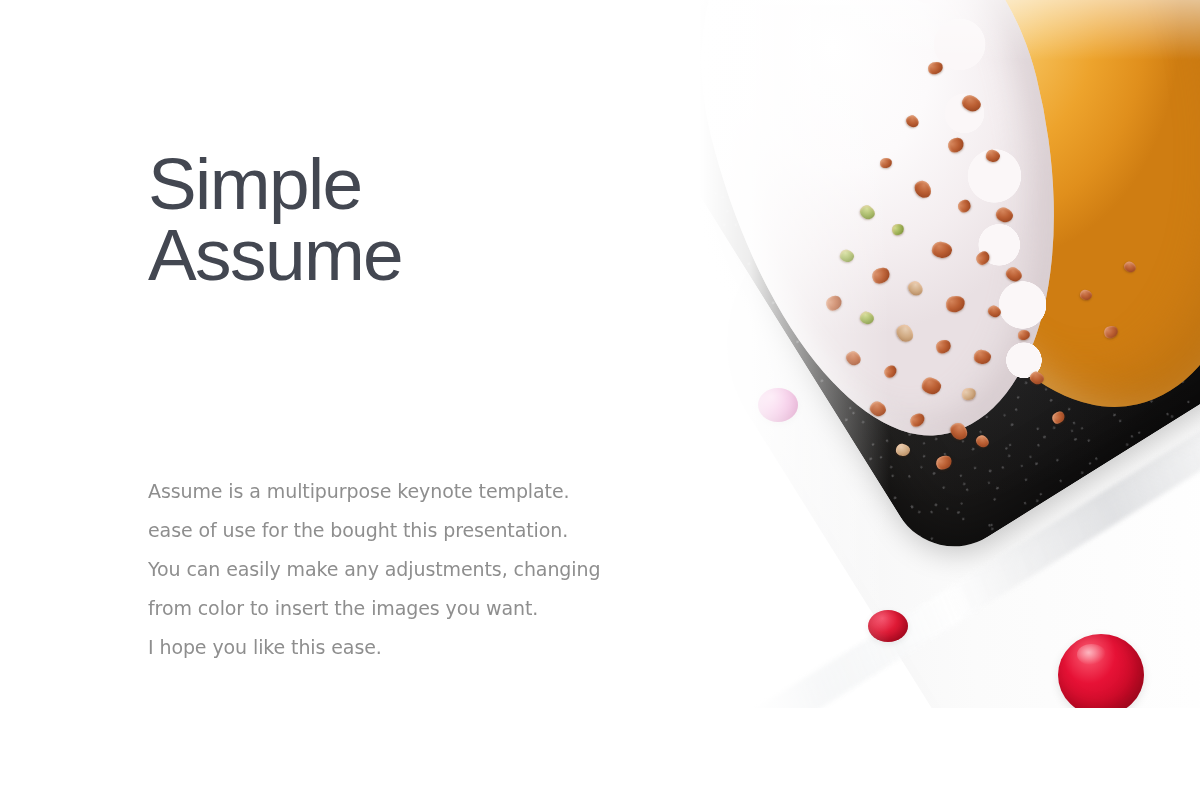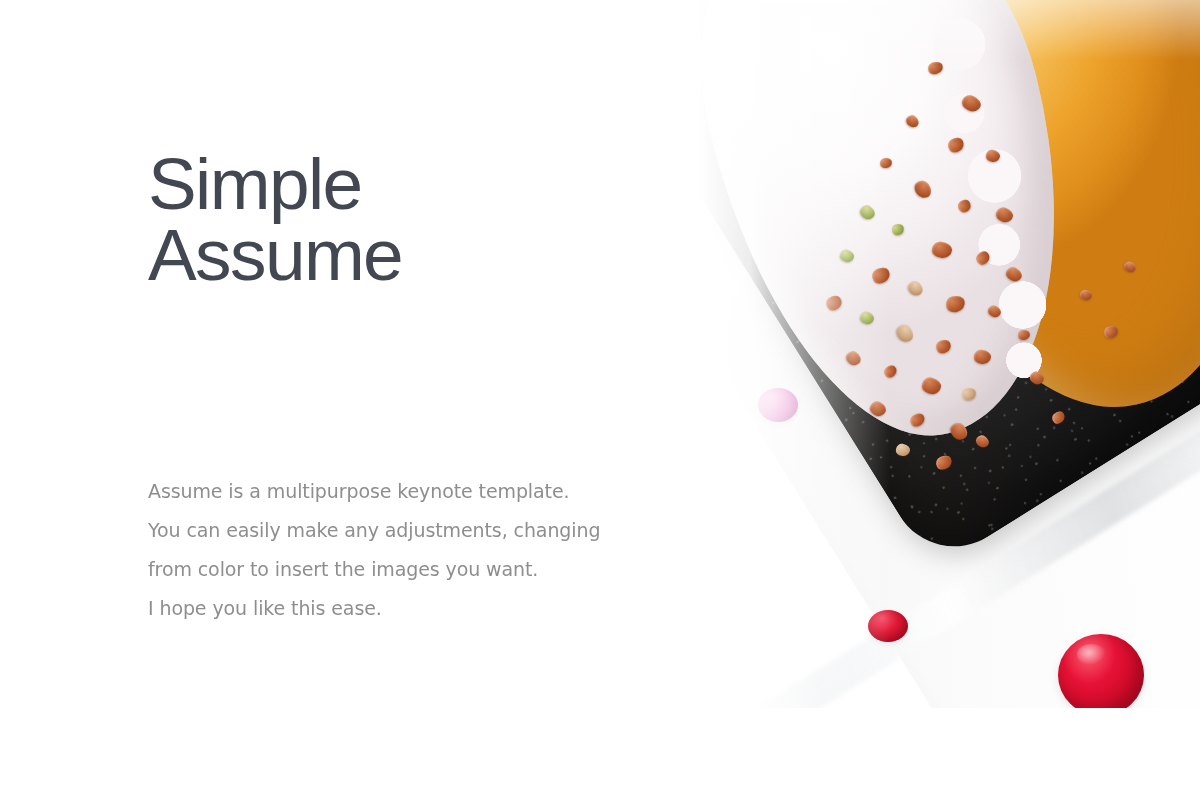--- a/index.html
+++ b/index.html
@@ -295,20 +295,21 @@
 
   <div class="text-col">
     <h1 class="headline">
       <span class="hl-line">Simple</span>
       <span class="hl-line">Assume</span>
     </h1>
   </div>
 
   <div class="body-copy">
     <span class="bc-line">Assume is a multipurpose keynote template.</span>
+    <span class="bc-line">ease of use for the bought this presentation.</span>
     <span class="bc-line">You can easily make any adjustments, changing</span>
     <span class="bc-line">from color to insert the images you want.</span>
     <span class="bc-line">I hope you like this ease.</span>
   </div>
 
   <div class="photo">
     <div class="photo-inner">
 
       <div class="plate"></div>
 

